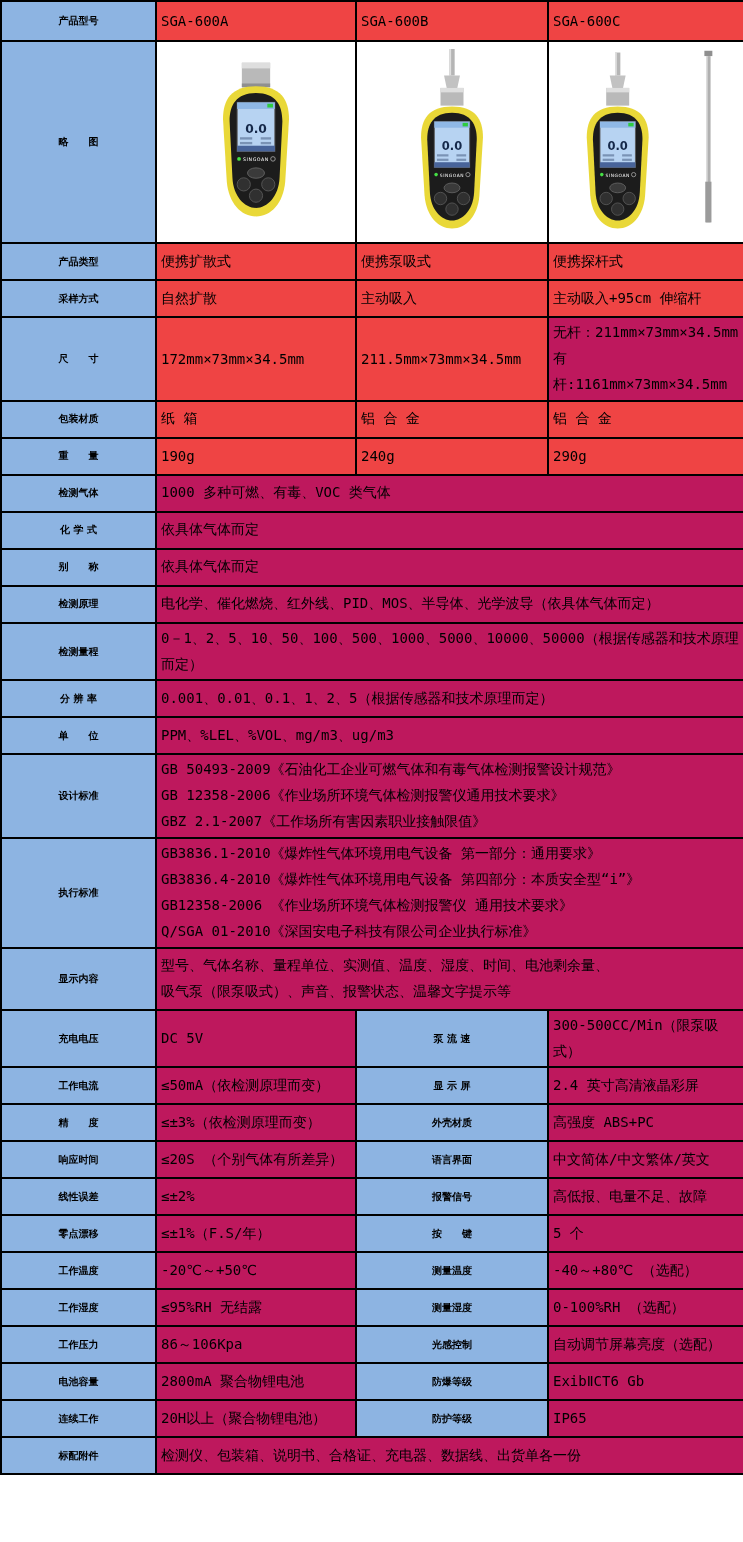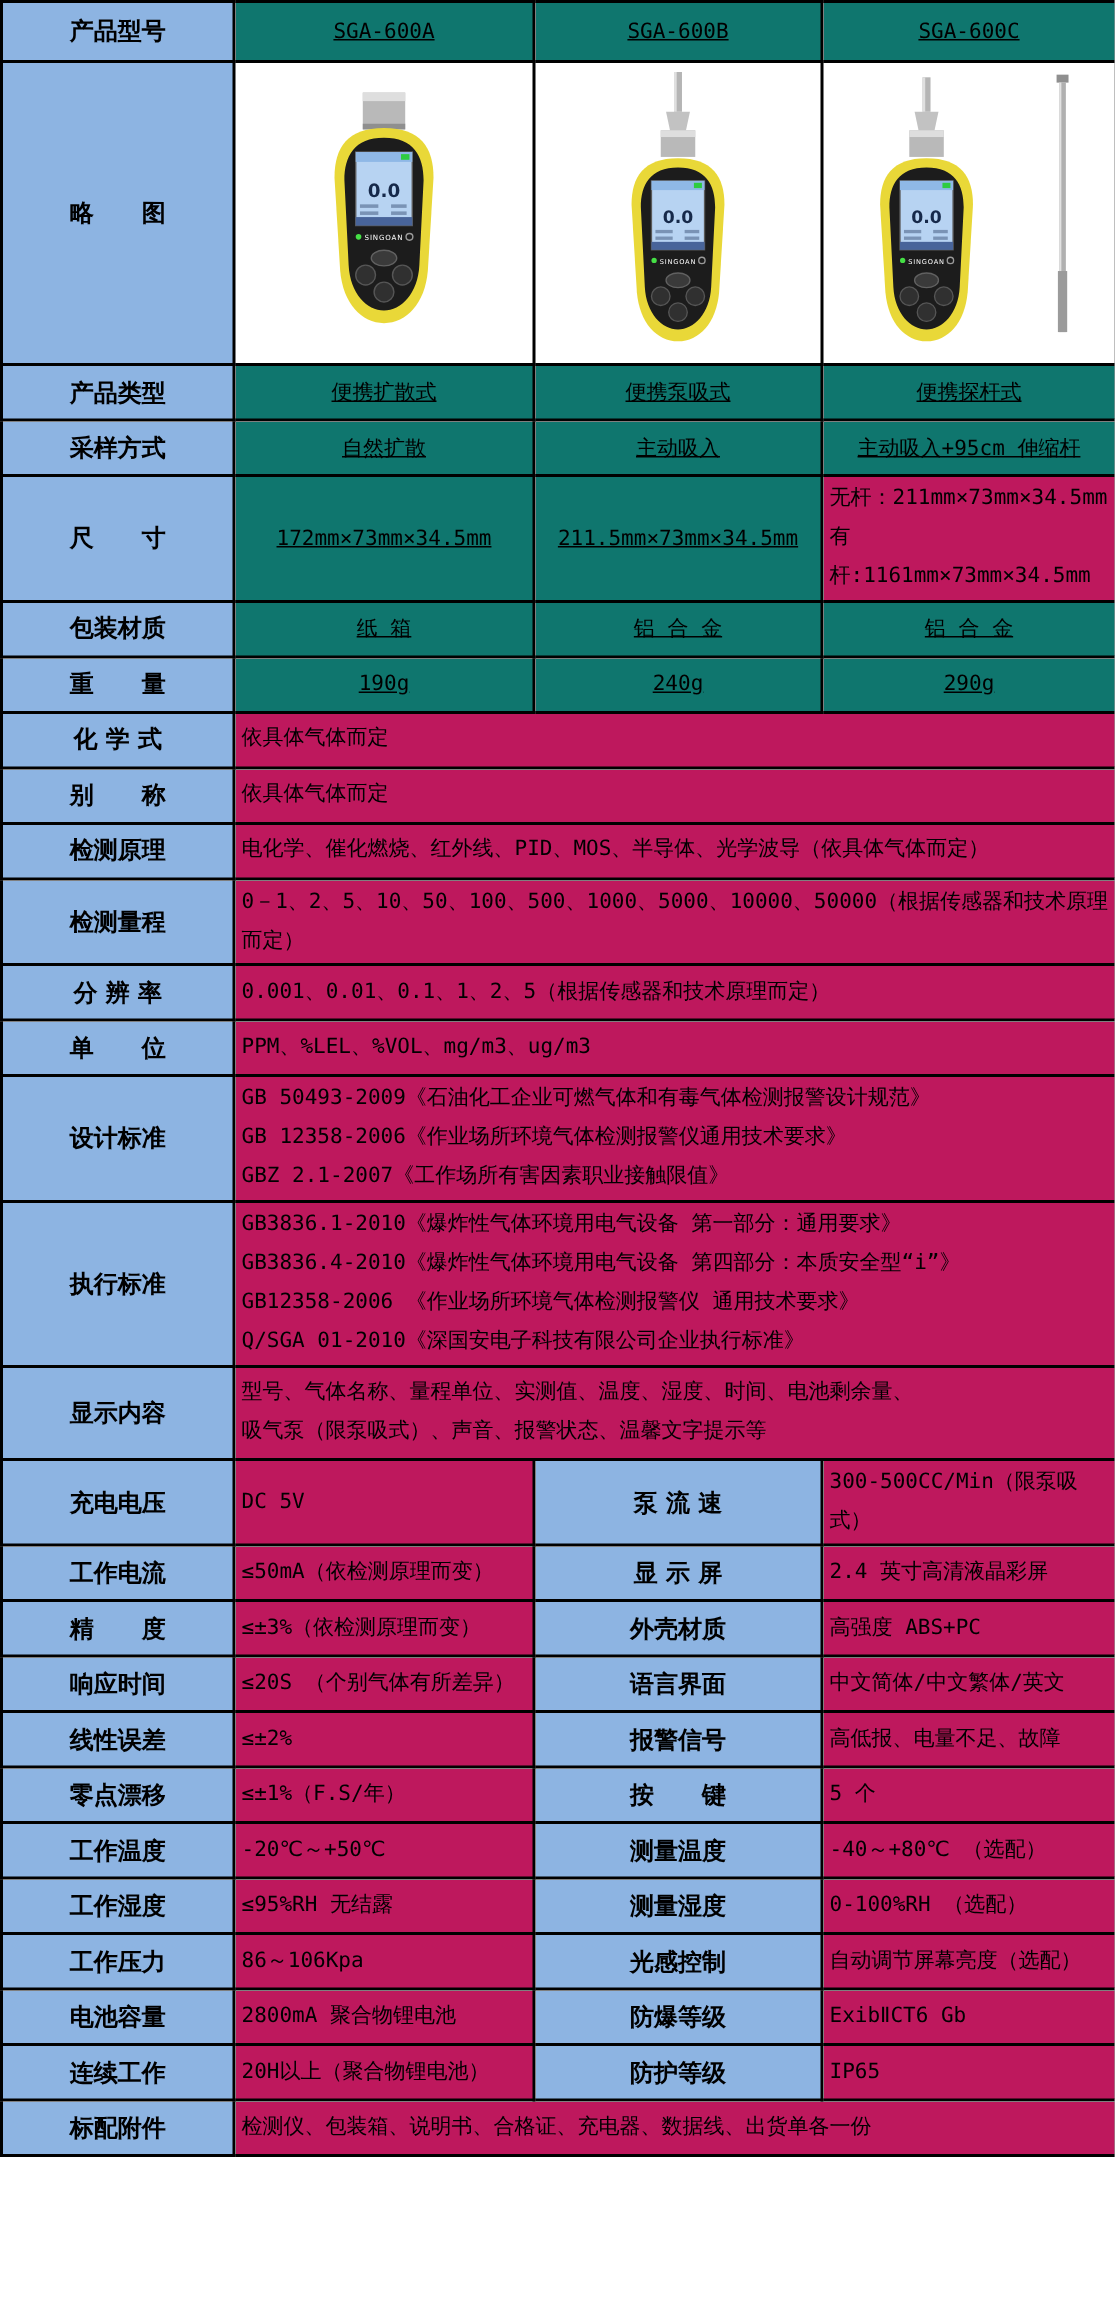--- a/index.html
+++ b/index.html
@@ -15,29 +15,27 @@
   table.spec td{
     border:2px solid #000;
     vertical-align:middle;
     overflow:hidden;
     padding:2px 4px;
   }
   td.lbl{
     background:#8DB4E2;
     font-family:"DejaVu Sans","Liberation Sans",sans-serif;
     font-weight:bold;
-    font-size:16px;
+    font-size:10px;
     text-align:center;
     white-space:pre-line;
     line-height:1.6;
   }
   td.val{
-    background:#0f766e;
-    text-align:center;
-    text-decoration:underline;
+    background:#ef4444;
   }
   td.val-left{
     background:#be185d;
     text-align:left;
     padding-left:9px;
     white-space:pre-line;
     line-height:1.85;
   }
   td.img-cell{
     background:#ffffff;
@@ -193,20 +191,24 @@
   <td class="val">铝 合 金</td>
 </tr>
 <tr class="h-std">
   <td class="lbl">重　　量</td>
   <td class="val">190g</td>
   <td class="val">240g</td>
   <td class="val">290g</td>
 </tr>
 
 <tr class="h-std">
+  <td class="lbl">检测气体</td>
+  <td class="val-left" colspan="3">1000 多种可燃、有毒、VOC 类气体</td>
+</tr>
+<tr class="h-std">
   <td class="lbl">化 学 式</td>
   <td class="val-left" colspan="3">依具体气体而定</td>
 </tr>
 <tr class="h-std">
   <td class="lbl">别　　称</td>
   <td class="val-left" colspan="3">依具体气体而定</td>
 </tr>
 <tr class="h-std">
   <td class="lbl">检测原理</td>
   <td class="val-left" colspan="3">电化学、催化燃烧、红外线、PID、MOS、半导体、光学波导（依具体气体而定）</td>

